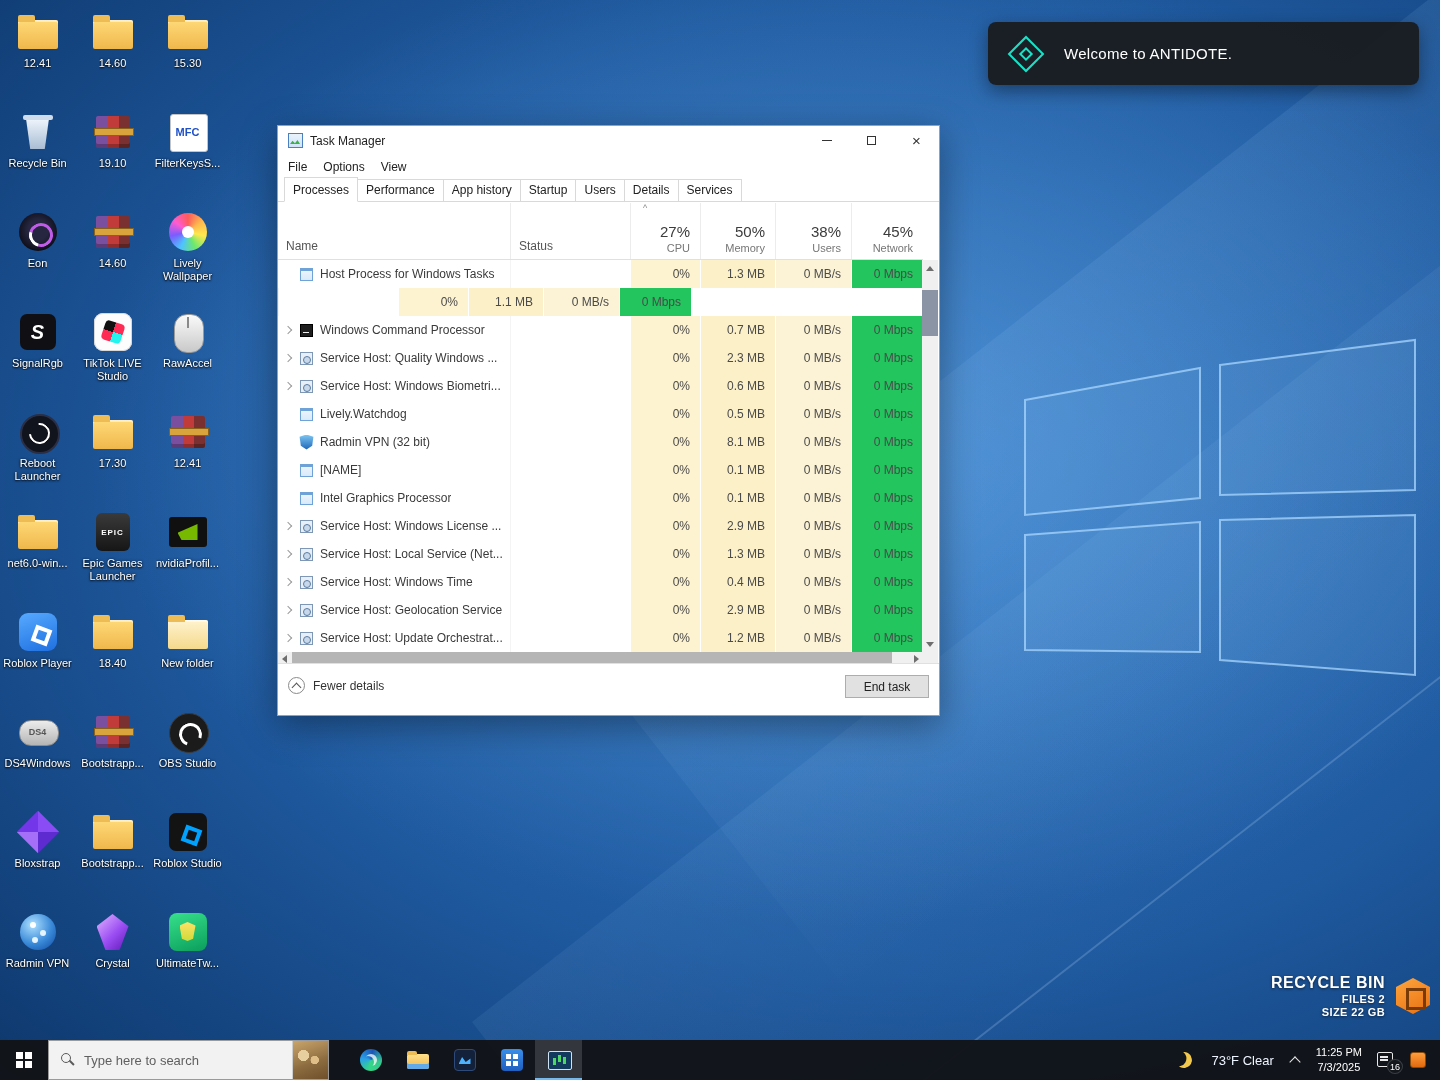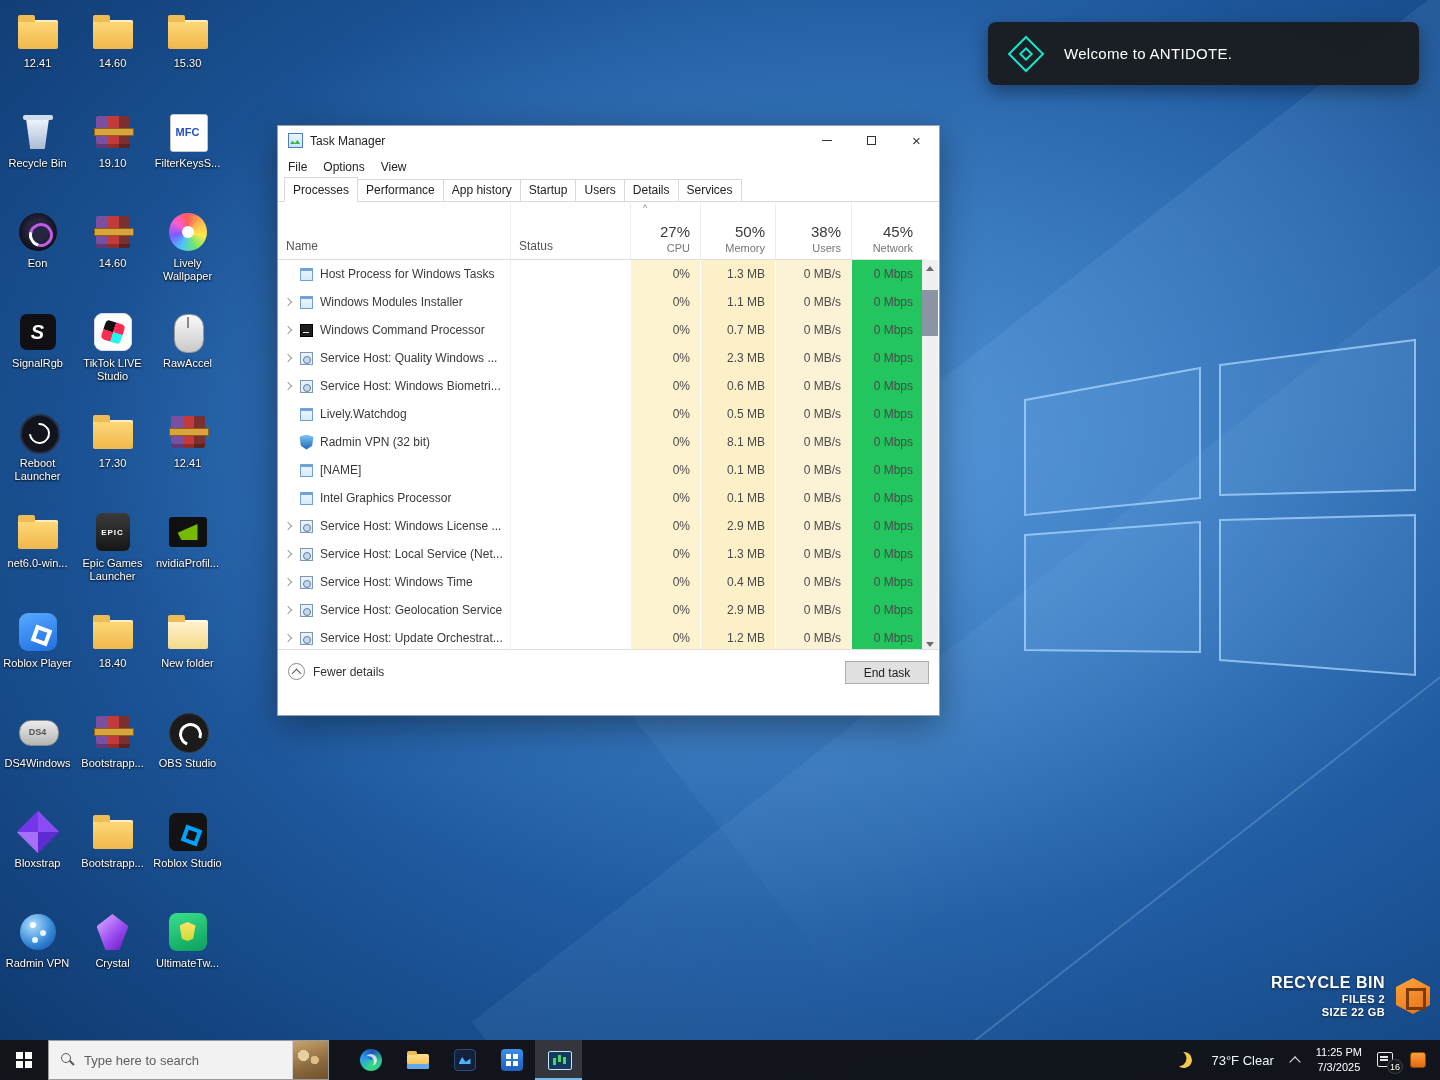--- a/index.html
+++ b/index.html
@@ -243,21 +243,21 @@
   .hscroll { position:absolute; left:0; top:526px; width:645px; height:14px; background:#f0f0f0; }
   .hs-btn { position:absolute; top:0; width:14px; height:14px; }
   .hs-left { left:0; } .hs-right { right:0; }
   .hs-left::before { content:""; position:absolute; left:4px; top:3px; border:4px solid transparent;
     border-right:5px solid #6e6e6e; border-left:none; }
   .hs-right::before { content:""; position:absolute; left:5px; top:3px; border:4px solid transparent;
     border-left:5px solid #6e6e6e; border-right:none; }
   .hs-thumb { position:absolute; left:14px; top:0; width:600px; height:14px; background:#b5b5b5; }
   .scroll-corner { position:absolute; right:1px; top:526px; width:16px; height:14px; background:#f0f0f0; }
 
-  .tm-footer { position:absolute; left:0; bottom:18px; width:100%; height:48px; border-top:1px solid #e0e0e0;
+  .tm-footer { position:absolute; left:0; bottom:4px; width:100%; height:48px; border-top:1px solid #e0e0e0;
     background:#fff; }
   .fewer { position:absolute; left:10px; top:13px; display:flex; align-items:center; font-size:12px; color:#333; }
   .circ-chev { width:17px; height:17px; border:1px solid #8a8a8a; border-radius:50%; position:relative;
     margin-right:8px; flex:none; }
   .circ-chev::before { content:""; position:absolute; left:4px; top:6px; width:6px; height:6px;
     border-left:1.5px solid #555; border-top:1.5px solid #555; transform:rotate(45deg); }
   .endtask { position:absolute; right:10px; top:11px; width:84px; height:23px; background:#e1e1e1;
     border:1px solid #adadad; font-size:12px; font-family:inherit; color:#222; }
 
   
@@ -579,25 +579,20 @@
           <span class="pname">Host Process for Windows Tasks</span>
         </div>
         <div class="c-status"></div>
         <div class="c-val c-cpu">0%</div>
         <div class="c-val c-mem">1.3 MB</div>
         <div class="c-val c-disk">0 MB/s</div>
         <div class="c-val c-net">0 Mbps</div>
       </div>
 
       <div class="tm-row" data-icon="window">
-        <div class="c-name">
-          <span class="chev"></span>
-          <span class="picon"></span>
-          <span class="pname">Windows Modules Installer</span>
-        </div>
         <div class="c-status"></div>
         <div class="c-val c-cpu">0%</div>
         <div class="c-val c-mem">1.1 MB</div>
         <div class="c-val c-disk">0 MB/s</div>
         <div class="c-val c-net">0 Mbps</div>
       </div>
 
       <div class="tm-row" data-icon="cmd">
         <div class="c-name">
           <span class="chev"></span>

